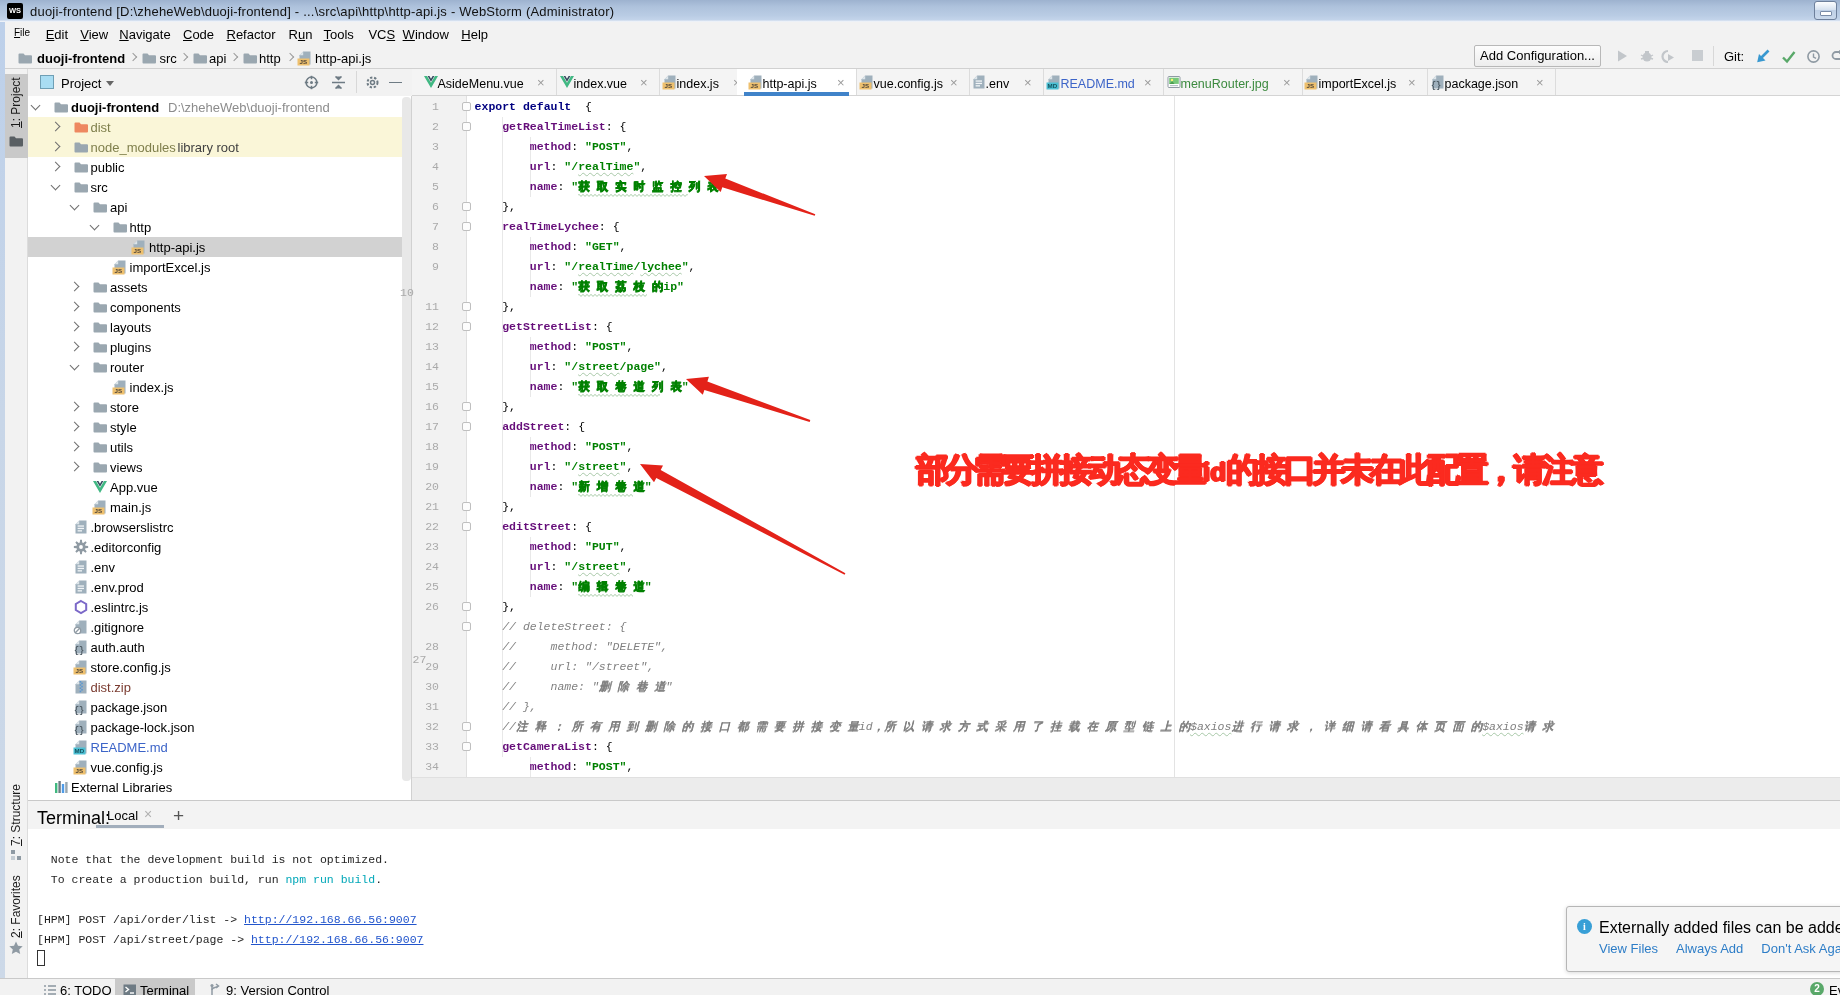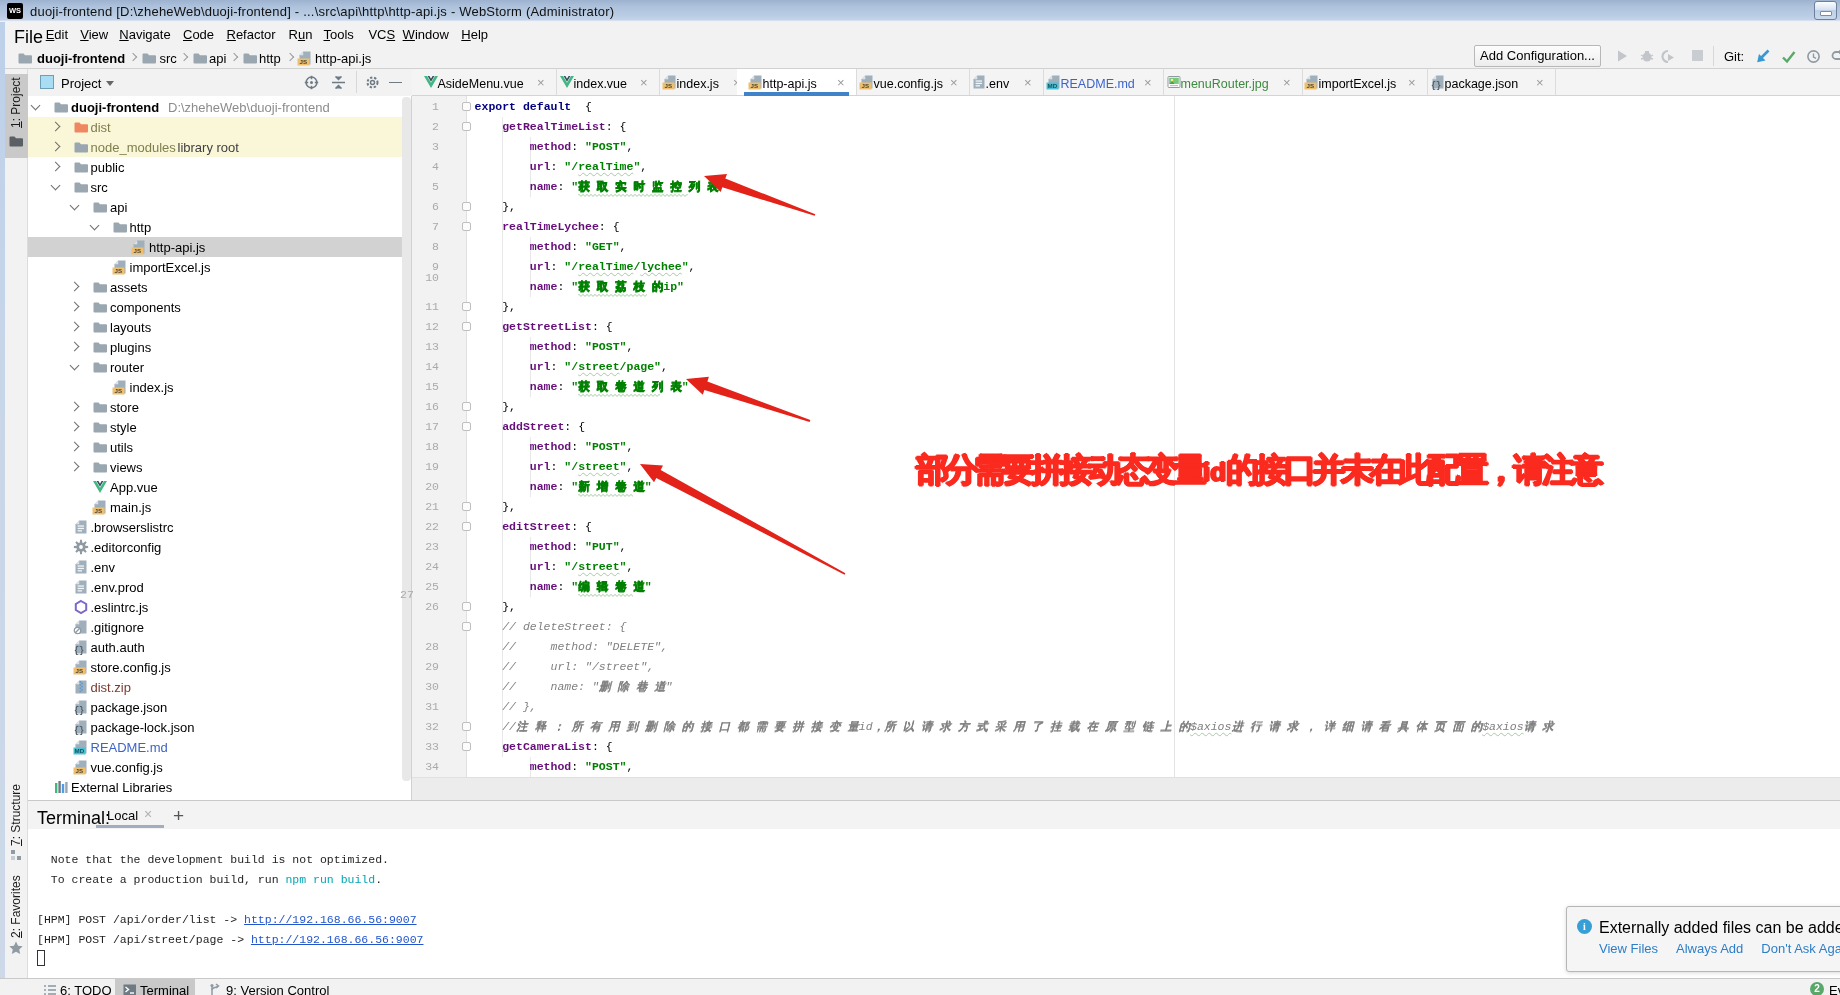--- a/index.html
+++ b/index.html
@@ -16,21 +16,21 @@
 .ticon{position:absolute;top:2px;width:16px;height:16px}
 </style></head><body>
 <div class="abs" style="left:0;top:0;width:1840px;height:22px;background:linear-gradient(180deg,#9db2cf 0%,#aec2dc 30%,#b9cce4 70%,#c3d4ea 90%,#eef2f8 98%)"></div>
 <div class="abs" style="left:7px;top:3px;width:16px;height:16px;background:#000;border-radius:2px;color:#fff;font-size:7.5px;font-weight:bold;text-align:center;line-height:16px">WS</div>
 <div class="abs" style="left:30px;top:3.5px;font-size:13px;letter-spacing:.21px;color:#111">duoji-frontend [D:\zheheWeb\duoji-frontend] - ...\src\api\http\http-api.js - WebStorm (Administrator)</div>
 <div class="abs" style="left:1814px;top:1px;width:23px;height:19px;border:1px solid #6d7f9b;border-radius:3px;background:linear-gradient(180deg,#fdfeff 0%,#d7e2f0 45%,#bfd0e6 50%,#cad9ec 100%)">
     <div style="position:absolute;left:5px;top:9px;width:12px;height:5px;background:#fff;border:1px solid #7a8ca8;border-radius:1px"></div>
   </div>
 <div class="abs" style="left:0;top:22px;width:1840px;height:22px;background:#f2f2f2"></div>
 <div class="abs" style="left:0;top:22px;width:900px;height:22px">
-    <span style="position:absolute;left:14px;top:5px;font-size:18px"><span style="text-decoration:underline">F</span>ile</span>
+    <span style="position:absolute;left:14px;top:5px;font-size:10px"><span style="text-decoration:underline">F</span>ile</span>
     <span style="position:absolute;left:45.7px;top:5px;font-size:13px"><span style="text-decoration:underline">E</span>dit</span>
     <span style="position:absolute;left:80.2px;top:5px;font-size:13px"><span style="text-decoration:underline">V</span>iew</span>
     <span style="position:absolute;left:119.3px;top:5px;font-size:13px"><span style="text-decoration:underline">N</span>avigate</span>
     <span style="position:absolute;left:183px;top:5px;font-size:13px"><span style="text-decoration:underline">C</span>ode</span>
     <span style="position:absolute;left:226.5px;top:5px;font-size:13px"><span style="text-decoration:underline">R</span>efactor</span>
     <span style="position:absolute;left:288.5px;top:5px;font-size:13px">R<span style="text-decoration:underline">u</span>n</span>
     <span style="position:absolute;left:323.5px;top:5px;font-size:13px"><span style="text-decoration:underline">T</span>ools</span>
     <span style="position:absolute;left:368.4px;top:5px;font-size:13px">VC<span style="text-decoration:underline">S</span></span>
     <span style="position:absolute;left:402.6px;top:5px;font-size:13px"><span style="text-decoration:underline">W</span>indow</span>
     <span style="position:absolute;left:461.3px;top:5px;font-size:13px"><span style="text-decoration:underline">H</span>elp</span>
@@ -532,38 +532,38 @@
 <div class="abs" style="left:412px;top:96px;width:55px;height:682px;background:#f2f2f2;border-right:1px solid #e0e0e0"></div>
 <div class="abs mono" style="left:400px;top:97px;width:39px;text-align:right;color:#aaaaaa">1</div>
 <div class="abs mono" style="left:400px;top:117px;width:39px;text-align:right;color:#aaaaaa">2</div>
 <div class="abs mono" style="left:400px;top:137px;width:39px;text-align:right;color:#aaaaaa">3</div>
 <div class="abs mono" style="left:400px;top:157px;width:39px;text-align:right;color:#aaaaaa">4</div>
 <div class="abs mono" style="left:400px;top:177px;width:39px;text-align:right;color:#aaaaaa">5</div>
 <div class="abs mono" style="left:400px;top:197px;width:39px;text-align:right;color:#aaaaaa">6</div>
 <div class="abs mono" style="left:400px;top:217px;width:39px;text-align:right;color:#aaaaaa">7</div>
 <div class="abs mono" style="left:400px;top:237px;width:39px;text-align:right;color:#aaaaaa">8</div>
 <div class="abs mono" style="left:400px;top:257px;width:39px;text-align:right;color:#aaaaaa">9</div>
-<div class="abs mono" style="left:400px;top:268px;width:39px;text-align:right;color:#aaaaaa">10</div>
+<div class="abs mono" style="left:400px;top:283px;width:39px;text-align:left;color:#aaaaaa">10</div>
 <div class="abs mono" style="left:400px;top:297px;width:39px;text-align:right;color:#aaaaaa">11</div>
 <div class="abs mono" style="left:400px;top:317px;width:39px;text-align:right;color:#aaaaaa">12</div>
 <div class="abs mono" style="left:400px;top:337px;width:39px;text-align:right;color:#aaaaaa">13</div>
 <div class="abs mono" style="left:400px;top:357px;width:39px;text-align:right;color:#aaaaaa">14</div>
 <div class="abs mono" style="left:400px;top:377px;width:39px;text-align:right;color:#aaaaaa">15</div>
 <div class="abs mono" style="left:400px;top:397px;width:39px;text-align:right;color:#aaaaaa">16</div>
 <div class="abs mono" style="left:400px;top:417px;width:39px;text-align:right;color:#aaaaaa">17</div>
 <div class="abs mono" style="left:400px;top:437px;width:39px;text-align:right;color:#aaaaaa">18</div>
 <div class="abs mono" style="left:400px;top:457px;width:39px;text-align:right;color:#aaaaaa">19</div>
 <div class="abs mono" style="left:400px;top:477px;width:39px;text-align:right;color:#aaaaaa">20</div>
 <div class="abs mono" style="left:400px;top:497px;width:39px;text-align:right;color:#aaaaaa">21</div>
 <div class="abs mono" style="left:400px;top:517px;width:39px;text-align:right;color:#aaaaaa">22</div>
 <div class="abs mono" style="left:400px;top:537px;width:39px;text-align:right;color:#aaaaaa">23</div>
 <div class="abs mono" style="left:400px;top:557px;width:39px;text-align:right;color:#aaaaaa">24</div>
 <div class="abs mono" style="left:400px;top:577px;width:39px;text-align:right;color:#aaaaaa">25</div>
 <div class="abs mono" style="left:400px;top:597px;width:39px;text-align:right;color:#aaaaaa">26</div>
-<div class="abs mono" style="left:400px;top:585px;width:39px;text-align:left;color:#aaaaaa">27</div>
+<div class="abs mono" style="left:400px;top:650px;width:39px;text-align:center;color:#aaaaaa">27</div>
 <div class="abs mono" style="left:400px;top:637px;width:39px;text-align:right;color:#aaaaaa">28</div>
 <div class="abs mono" style="left:400px;top:657px;width:39px;text-align:right;color:#aaaaaa">29</div>
 <div class="abs mono" style="left:400px;top:677px;width:39px;text-align:right;color:#aaaaaa">30</div>
 <div class="abs mono" style="left:400px;top:697px;width:39px;text-align:right;color:#aaaaaa">31</div>
 <div class="abs mono" style="left:400px;top:717px;width:39px;text-align:right;color:#aaaaaa">32</div>
 <div class="abs mono" style="left:400px;top:737px;width:39px;text-align:right;color:#aaaaaa">33</div>
 <div class="abs mono" style="left:400px;top:757px;width:39px;text-align:right;color:#aaaaaa">34</div>
 <div class="abs" style="left:462px;top:102px;width:9px;height:9px;border:1px solid #bfbfbf;background:#fcfcfc;border-radius:2px"></div>
 <div class="abs" style="left:462px;top:122px;width:9px;height:9px;border:1px solid #bfbfbf;background:#fcfcfc;border-radius:2px"></div>
 <div class="abs" style="left:462px;top:202px;width:9px;height:9px;border:1px solid #bfbfbf;background:#fcfcfc;border-radius:2px"></div>

